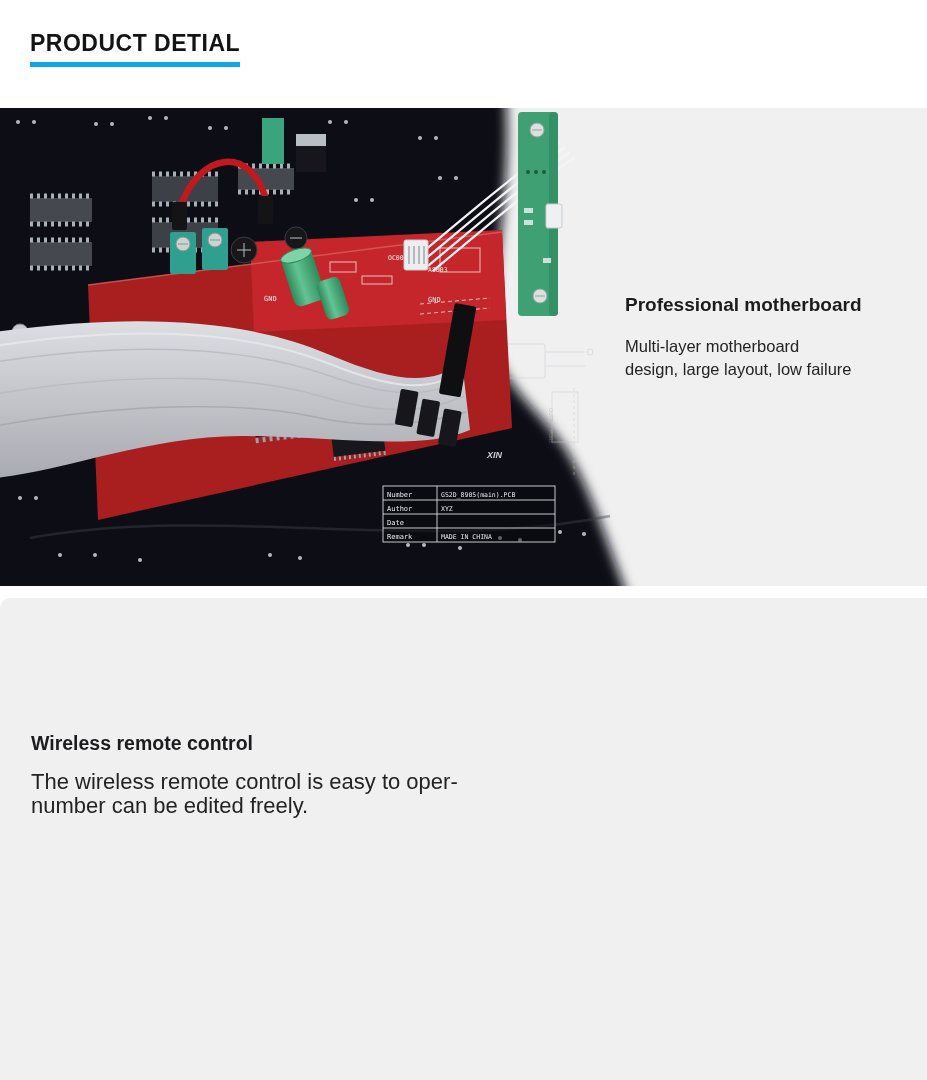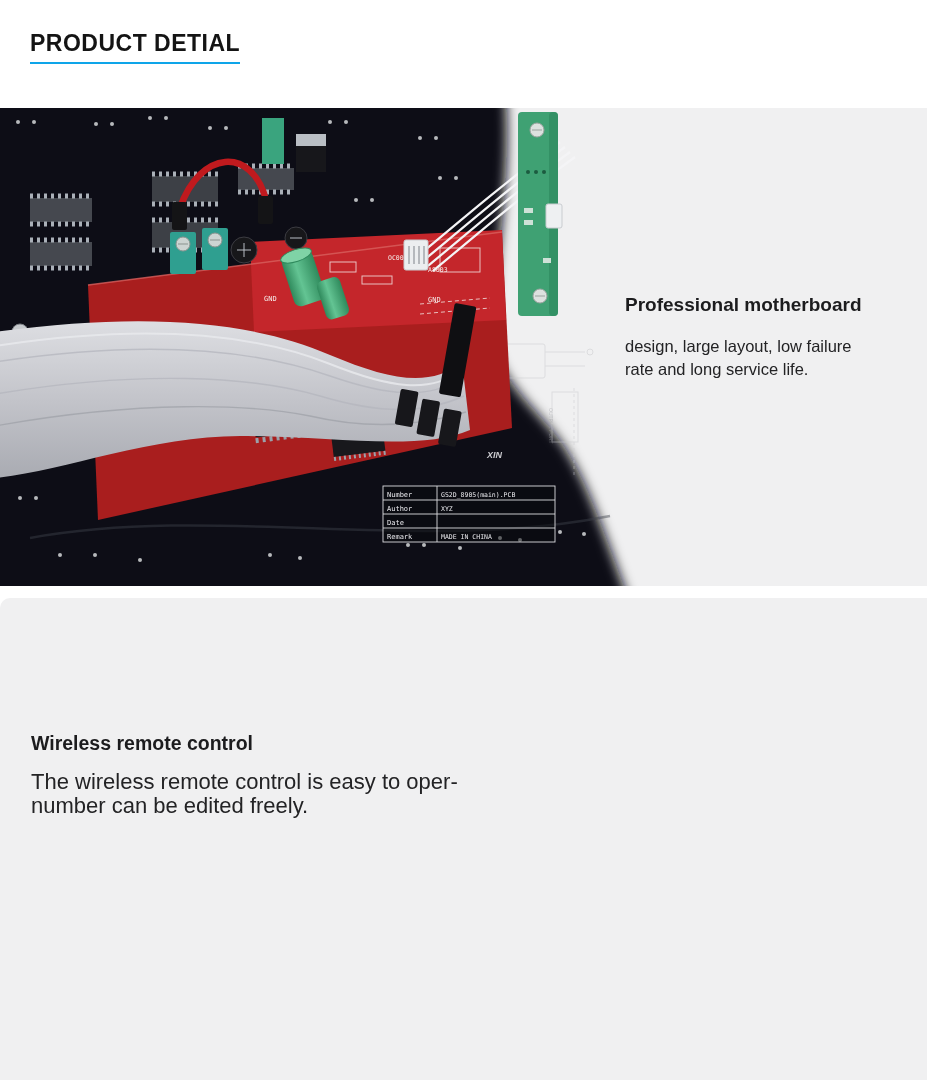--- a/index.html
+++ b/index.html
@@ -1,19 +1,19 @@
 <!DOCTYPE html>
 <html><head>
 <meta charset="utf-8">
 <style>
   html,body{margin:0;padding:0;}
   body{width:927px;height:1080px;position:relative;background:#ffffff;overflow:hidden;
        font-family:"Liberation Sans","DejaVu Sans",sans-serif;}
   .title{position:absolute;left:30px;top:30px;margin:0;font-size:23px;font-weight:bold;color:#141414;
-         letter-spacing:.5px;border-bottom:2px solid #0ea5e9;padding-bottom:5px;}
+         letter-spacing:.5px;border-bottom:5px solid #0ea5e9;padding-bottom:5px;}
   .photo1{position:absolute;left:0;top:108px;width:927px;height:478px;background:#f0f0f1;}
   .photo1 svg{position:absolute;inset:0;}
   .blk1{position:absolute;left:625px;top:186px;width:292px;}
   .blk1 h2{margin:0 0 19px;font-size:19px;font-weight:bold;color:#1c1c1e;}
   .blk1 .line{font-size:16.5px;line-height:23px;color:#232325;}
   .panel2{position:absolute;left:0;top:598px;width:927px;height:507px;background:#f0f0f1;border-radius:10px 10px 0 0;padding-left:46px;}
   .blk2{position:absolute;left:31px;top:134px;width:445px;}
   .blk2 h2{margin:0 0 15px;font-size:19.5px;font-weight:bold;color:#1c1c1e;}
   .blk2 .line{font-size:22px;line-height:24px;color:#232325;}
 </style>
@@ -249,22 +249,22 @@
           <text x="4" y="53" font-size="7">Remark</text>
           <text x="58" y="53" font-size="6.5">MADE IN CHINA</text>
         </g>
       </g>
 
       <text x="487" y="350" font-size="9" font-weight="bold" font-style="italic" fill="#dfdfe3" opacity="0.9">XIN</text>
     </svg>
 
     <div class="blk1">
       <h2>Professional motherboard</h2>
+      <div class="line">Multi-layer motherboard</div>
       <div class="line">design, large layout, low failure</div>
-      <div class="line">rate and long service life.</div>
     </div>
   </section>
 
   <section class="panel2">
     <div class="blk2">
       <h2>Wireless remote control</h2>
       <div class="line">The wireless remote control is easy to oper-</div>
       <div class="line">number can be edited freely.</div>
     </div>
 

